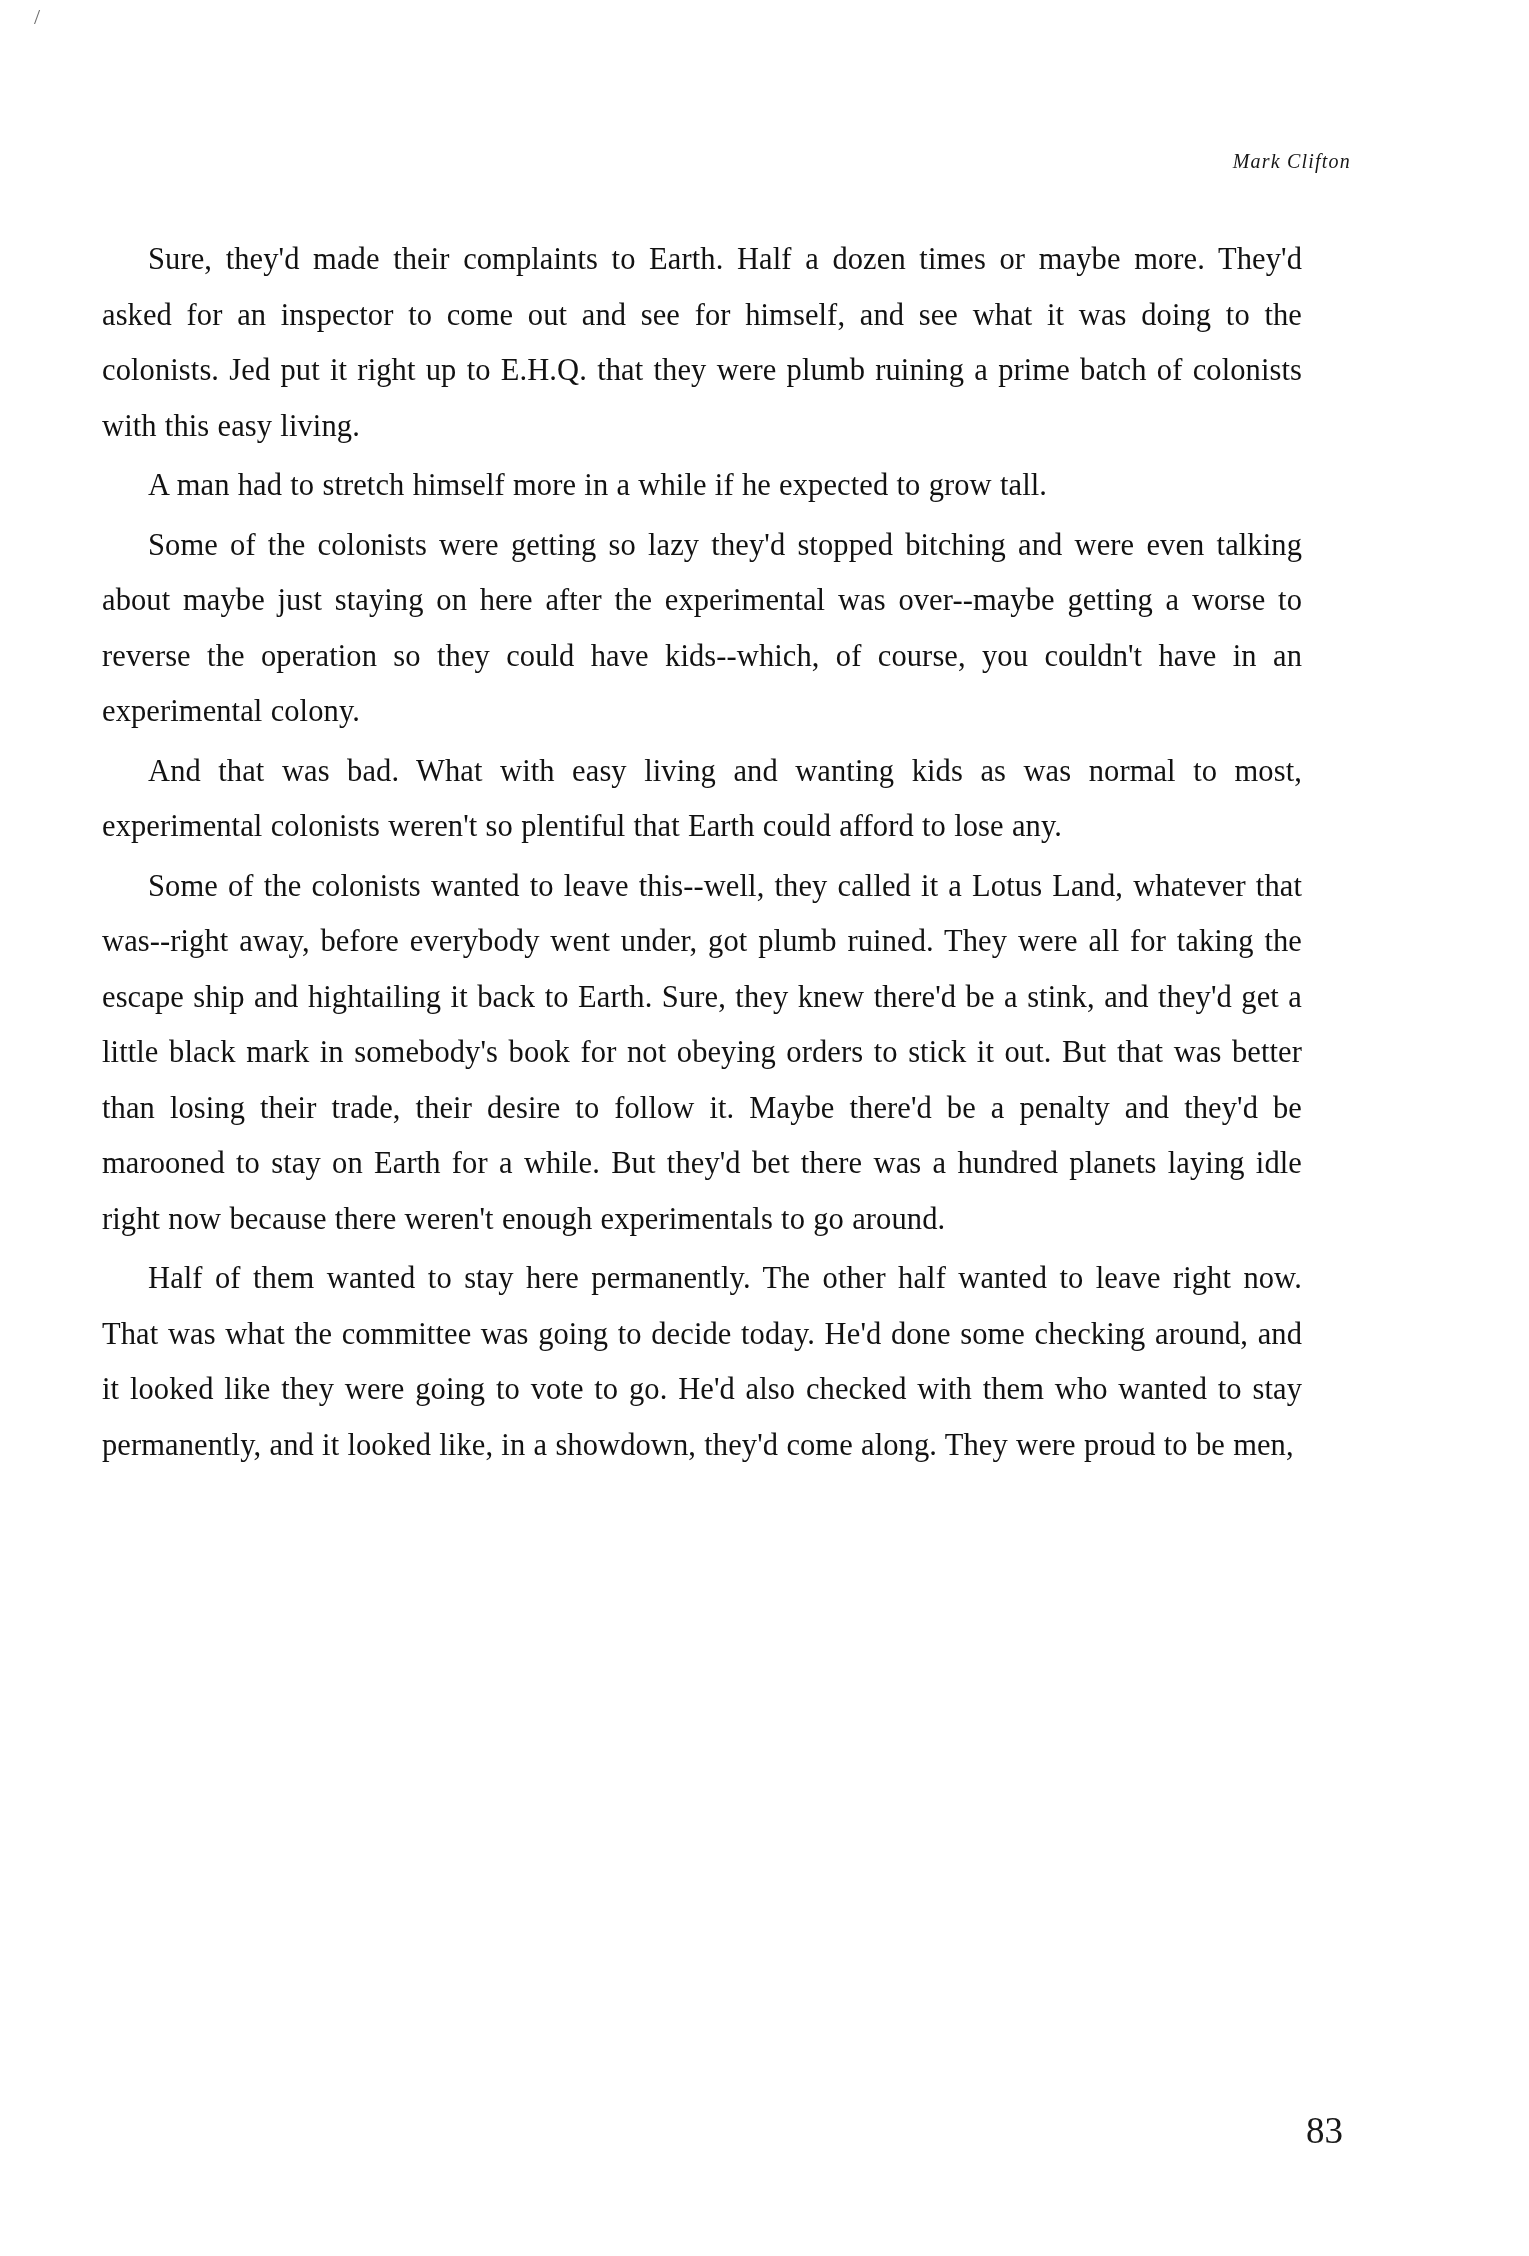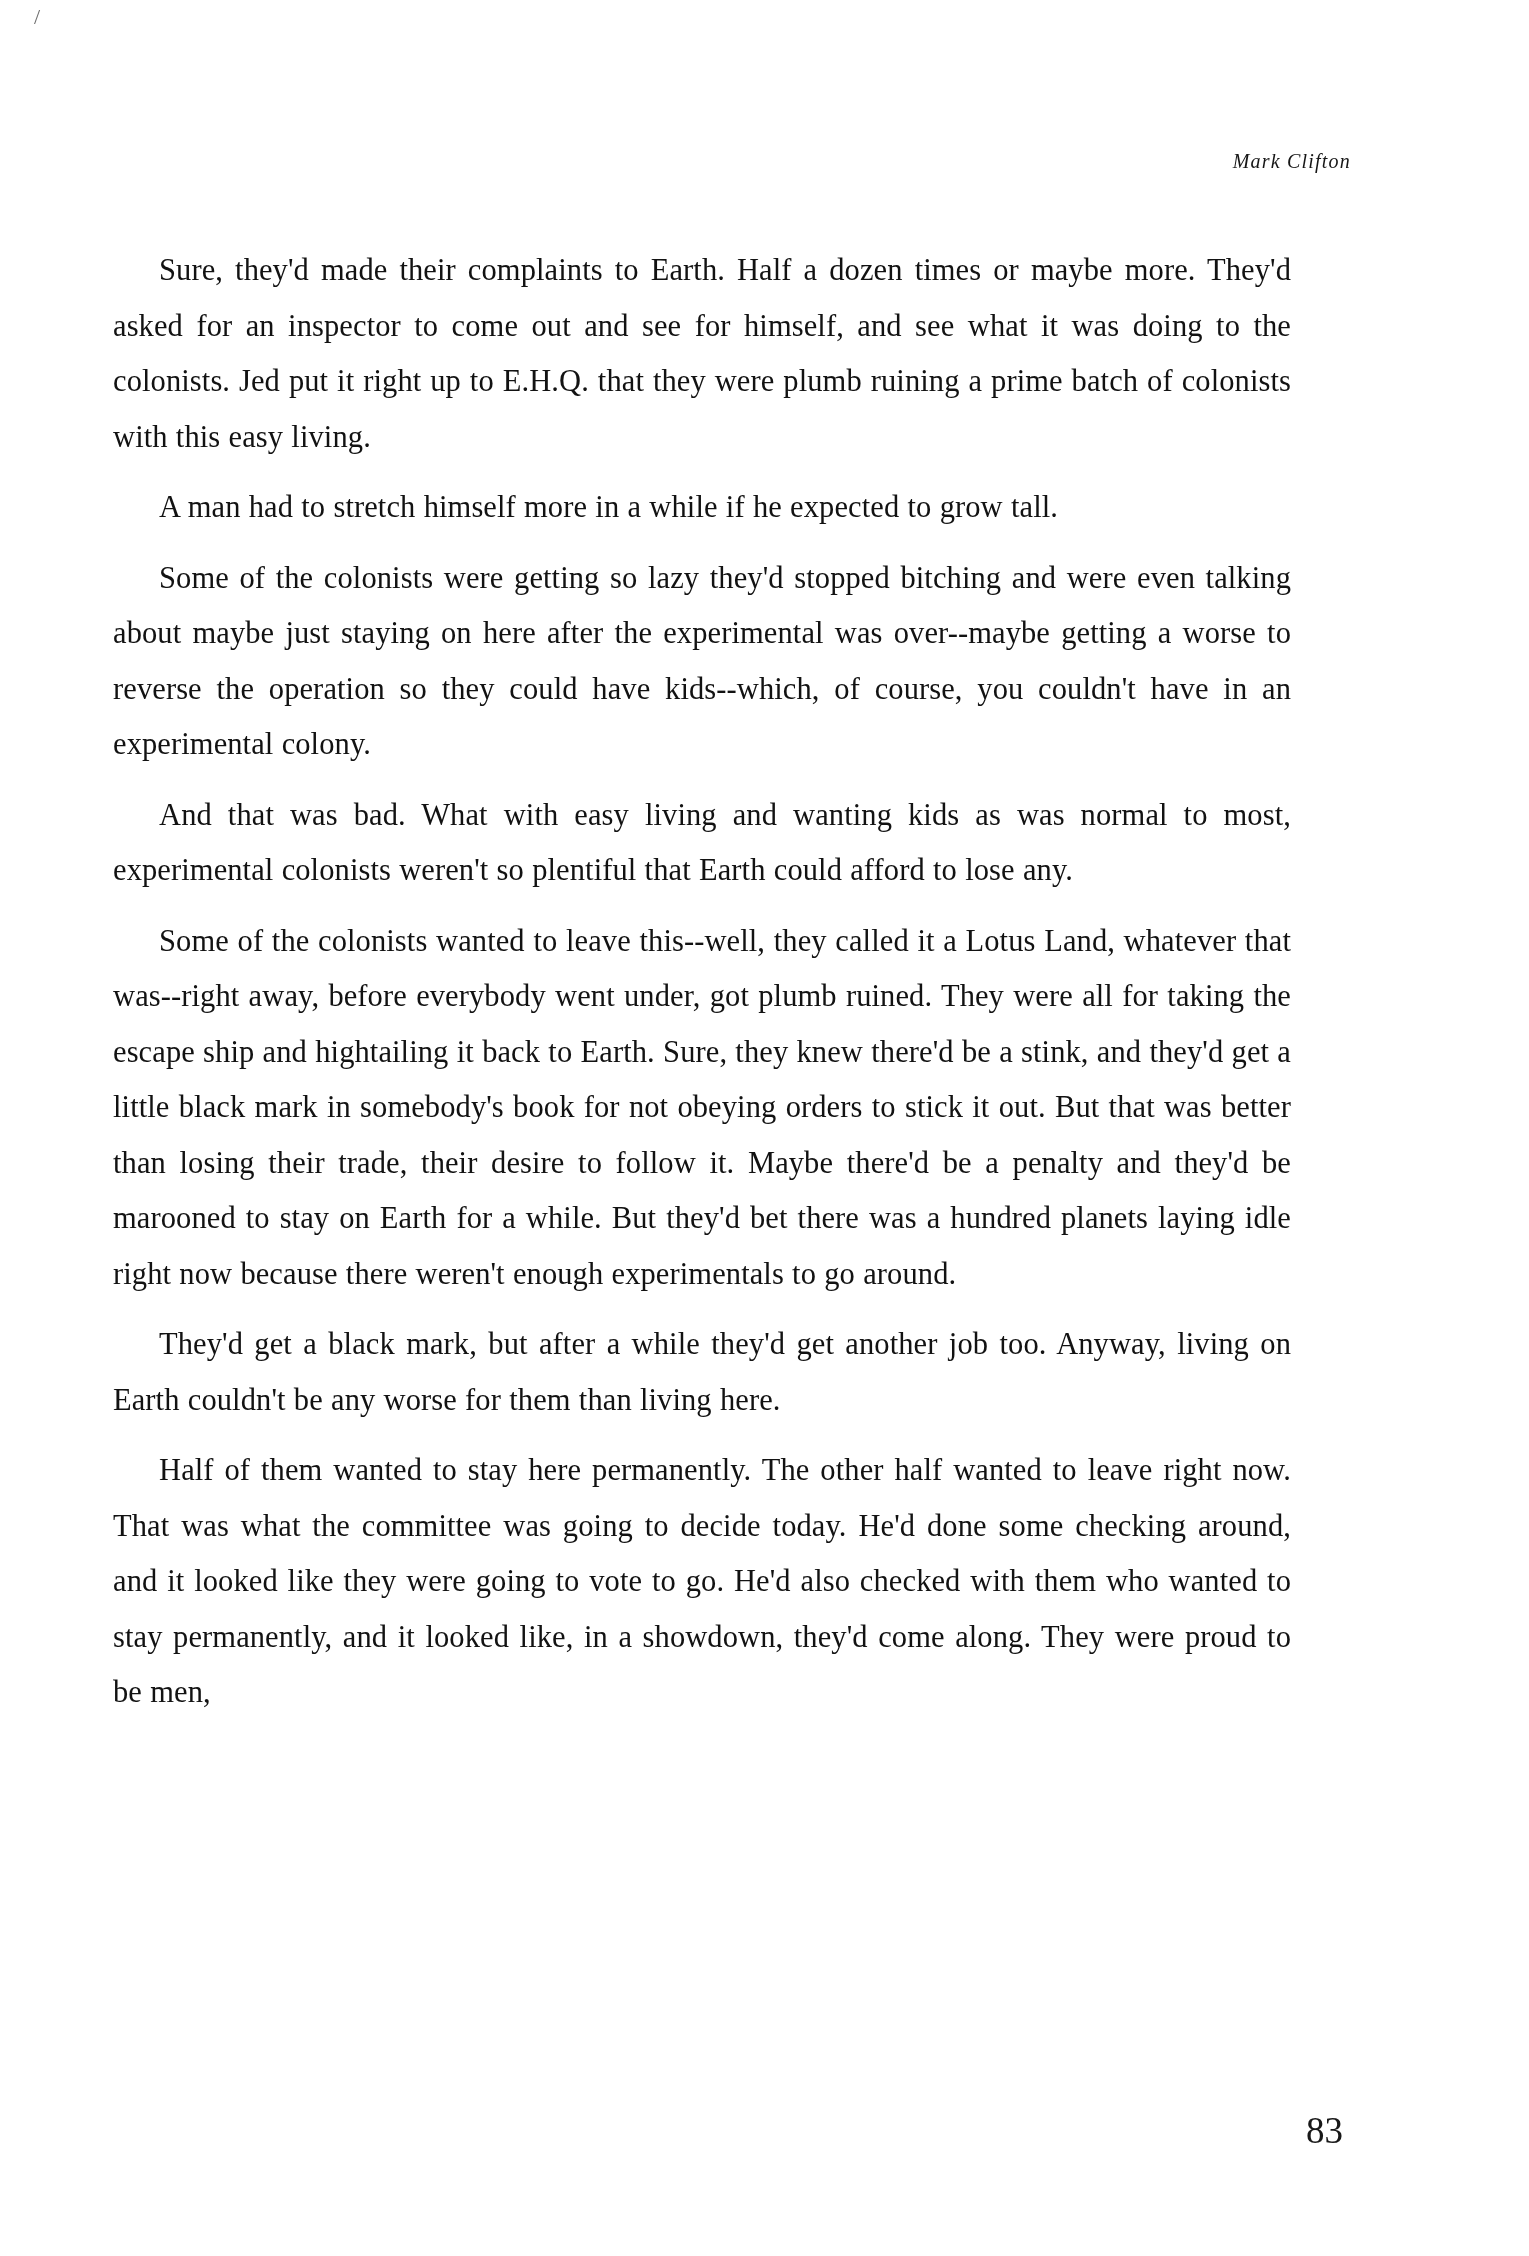--- a/index.html
+++ b/index.html
@@ -43,21 +43,21 @@
     color: #161616;
     white-space: nowrap;
   }
   .textblock {
     position: absolute;
     top: 228px;
     left: 98px;
     width: 1208px;
   }
   .textblock p {
-    margin: 15px;
+    margin: 4px;
     text-indent: 46px;
     text-align: justify;
     font-size: 30.5px;
     line-height: 55.5px;
     color: #121212;
     letter-spacing: 0.1px;
     word-spacing: 0.5px;
   }
   .folio {
     position: absolute;
@@ -80,19 +80,18 @@
   <span class="corner-mark">/</span>
 
   <div class="running-head">Mark Clifton</div>
 
   <div class="textblock">
     <p>Sure, they'd made their complaints to Earth. Half a dozen times or maybe more. They'd asked for an inspector to come out and see for himself, and see what it was doing to the colonists. Jed put it right up to E.H.Q. that they were plumb ruining a prime batch of colonists with this easy living.</p>
     <p>A man had to stretch himself more in a while if he expected to grow tall.</p>
     <p>Some of the colonists were getting so lazy they'd stopped bitching and were even talking about maybe just staying on here after the experimental was over--maybe getting a worse to reverse the operation so they could have kids--which, of course, you couldn't have in an experimental colony.</p>
     <p>And that was bad. What with easy living and wanting kids as was normal to most, experimental colonists weren't so plentiful that Earth could afford to lose any.</p>
     <p>Some of the colonists wanted to leave this--well, they called it a Lotus Land, whatever that was--right away, before everybody went under, got plumb ruined. They were all for taking the escape ship and hightailing it back to Earth. Sure, they knew there'd be a stink, and they'd get a little black mark in somebody's book for not obeying orders to stick it out. But that was better than losing their trade, their desire to follow it. Maybe there'd be a penalty and they'd be marooned to stay on Earth for a while. But they'd bet there was a hundred planets laying idle right now because there weren't enough experimentals to go around.</p>
-    <p>They'd get a black mark, but after a while they'd get another job too. Anyway, living on Earth couldn't be any worse for them than living here.</p>
     <p>Half of them wanted to stay here permanently. The other half wanted to leave right now. That was what the committee was going to decide today. He'd done some checking around, and it looked like they were going to vote to go. He'd also checked with them who wanted to stay permanently, and it looked like, in a showdown, they'd come along. They were proud to be men,</p>
   </div>
 
   <div class="folio">83</div>
 
 </div>
 
 </body></html>

